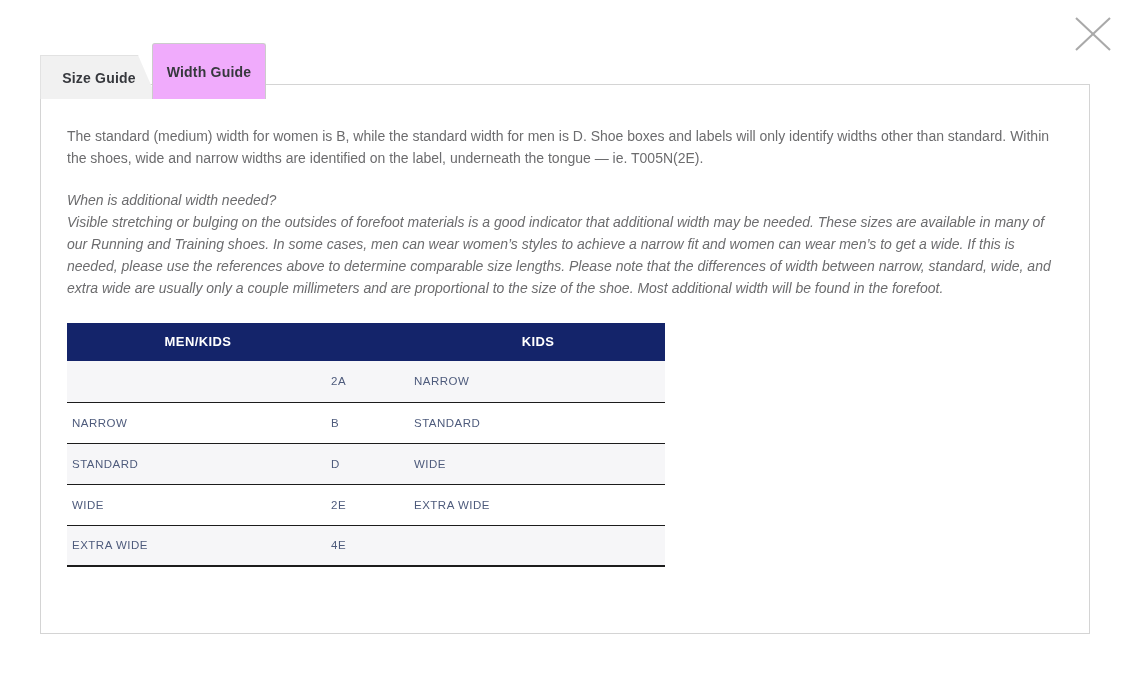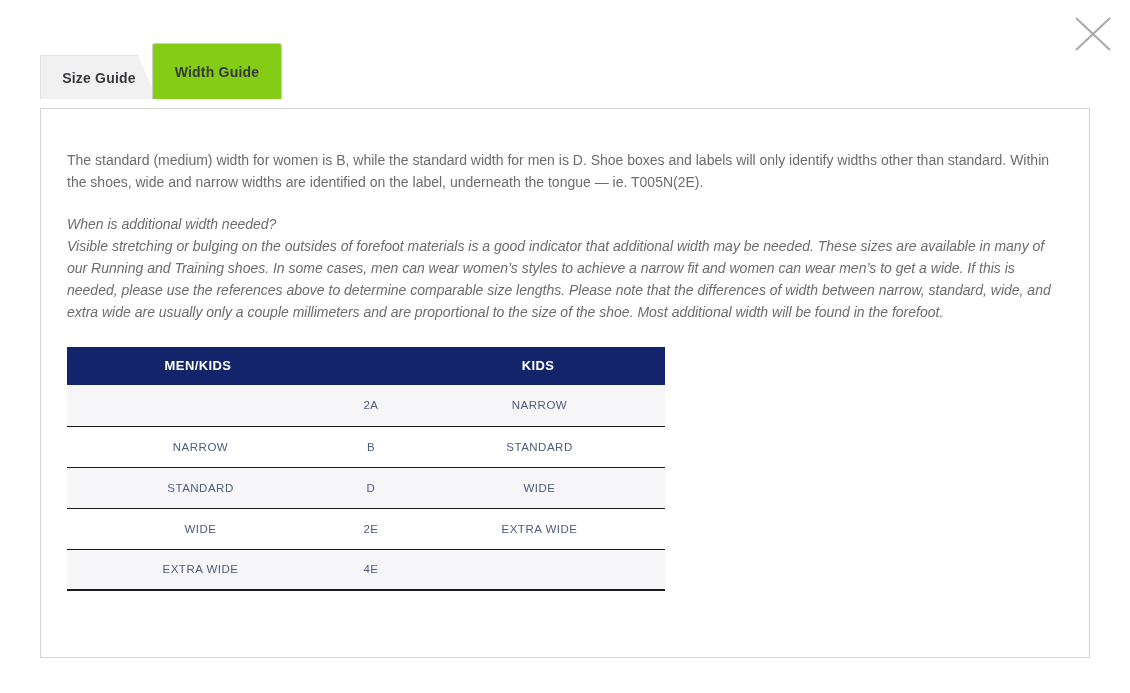--- a/index.html
+++ b/index.html
@@ -39,34 +39,34 @@
     letter-spacing: 0.2px;
   }
   .tab-inactive {
     width: 117px; height: 44px;
     background: #f1f1f1;
     border-top: 1px solid #e2e2e2;
     border-left: 1px solid #e2e2e2;
     clip-path: polygon(0 0, calc(100% - 19px) 0, 100% 100%, 0 100%);
   }
   .tab-active {
-    width: 130px; height: 56px;
+    width: 114px; height: 56px;
     margin-left: -5px;
-    background: #84cc16;
+    background: #f0abfc;
     border: 1px solid #cccccc;
     border-bottom: none;
     border-radius: 3px 3px 0 0;
     position: relative;
     z-index: 4;
   }
 
   
   .panel {
     position: absolute;
-    left: 40px; top: 108px;
+    left: 40px; top: 84px;
     width: 1050px; height: 550px;
     background: #ffffff;
     border: 1px solid #d4d4d4;
     z-index: 1;
   }
   .panel-content {
     padding: 40px 32px 0 26px;
     color: var(--body-text, #6c6c6e);
     font-size: 14px;
     line-height: 22px;
@@ -93,21 +93,21 @@
     letter-spacing: 0.4px;
     height: 38px;
     text-align: center;
     margin-left: 42px;
   }
   .width-table tbody td {
     height: 41px;
     font-size: 11.5px;
     letter-spacing: 0.5px;
     color: var(--cell-text, #4e5b7c);
-    text-align: center;
+    text-align: left;
     vertical-align: middle;
     border-bottom: 1px solid #1c1c1c;
   }
   .width-table tbody tr:last-child td { border-bottom: 2px solid #1c1c1c; }
   .width-table tbody tr.alt { background: var(--row-alt-bg, #f6f6f8); }
   .width-table tbody td.c1 { padding-left: 5px; }
   .width-table tbody td.c2 { padding-left: 2px; }
   .width-table tbody td.c3 { padding-left: 3px; }
 </style>
 </head>

